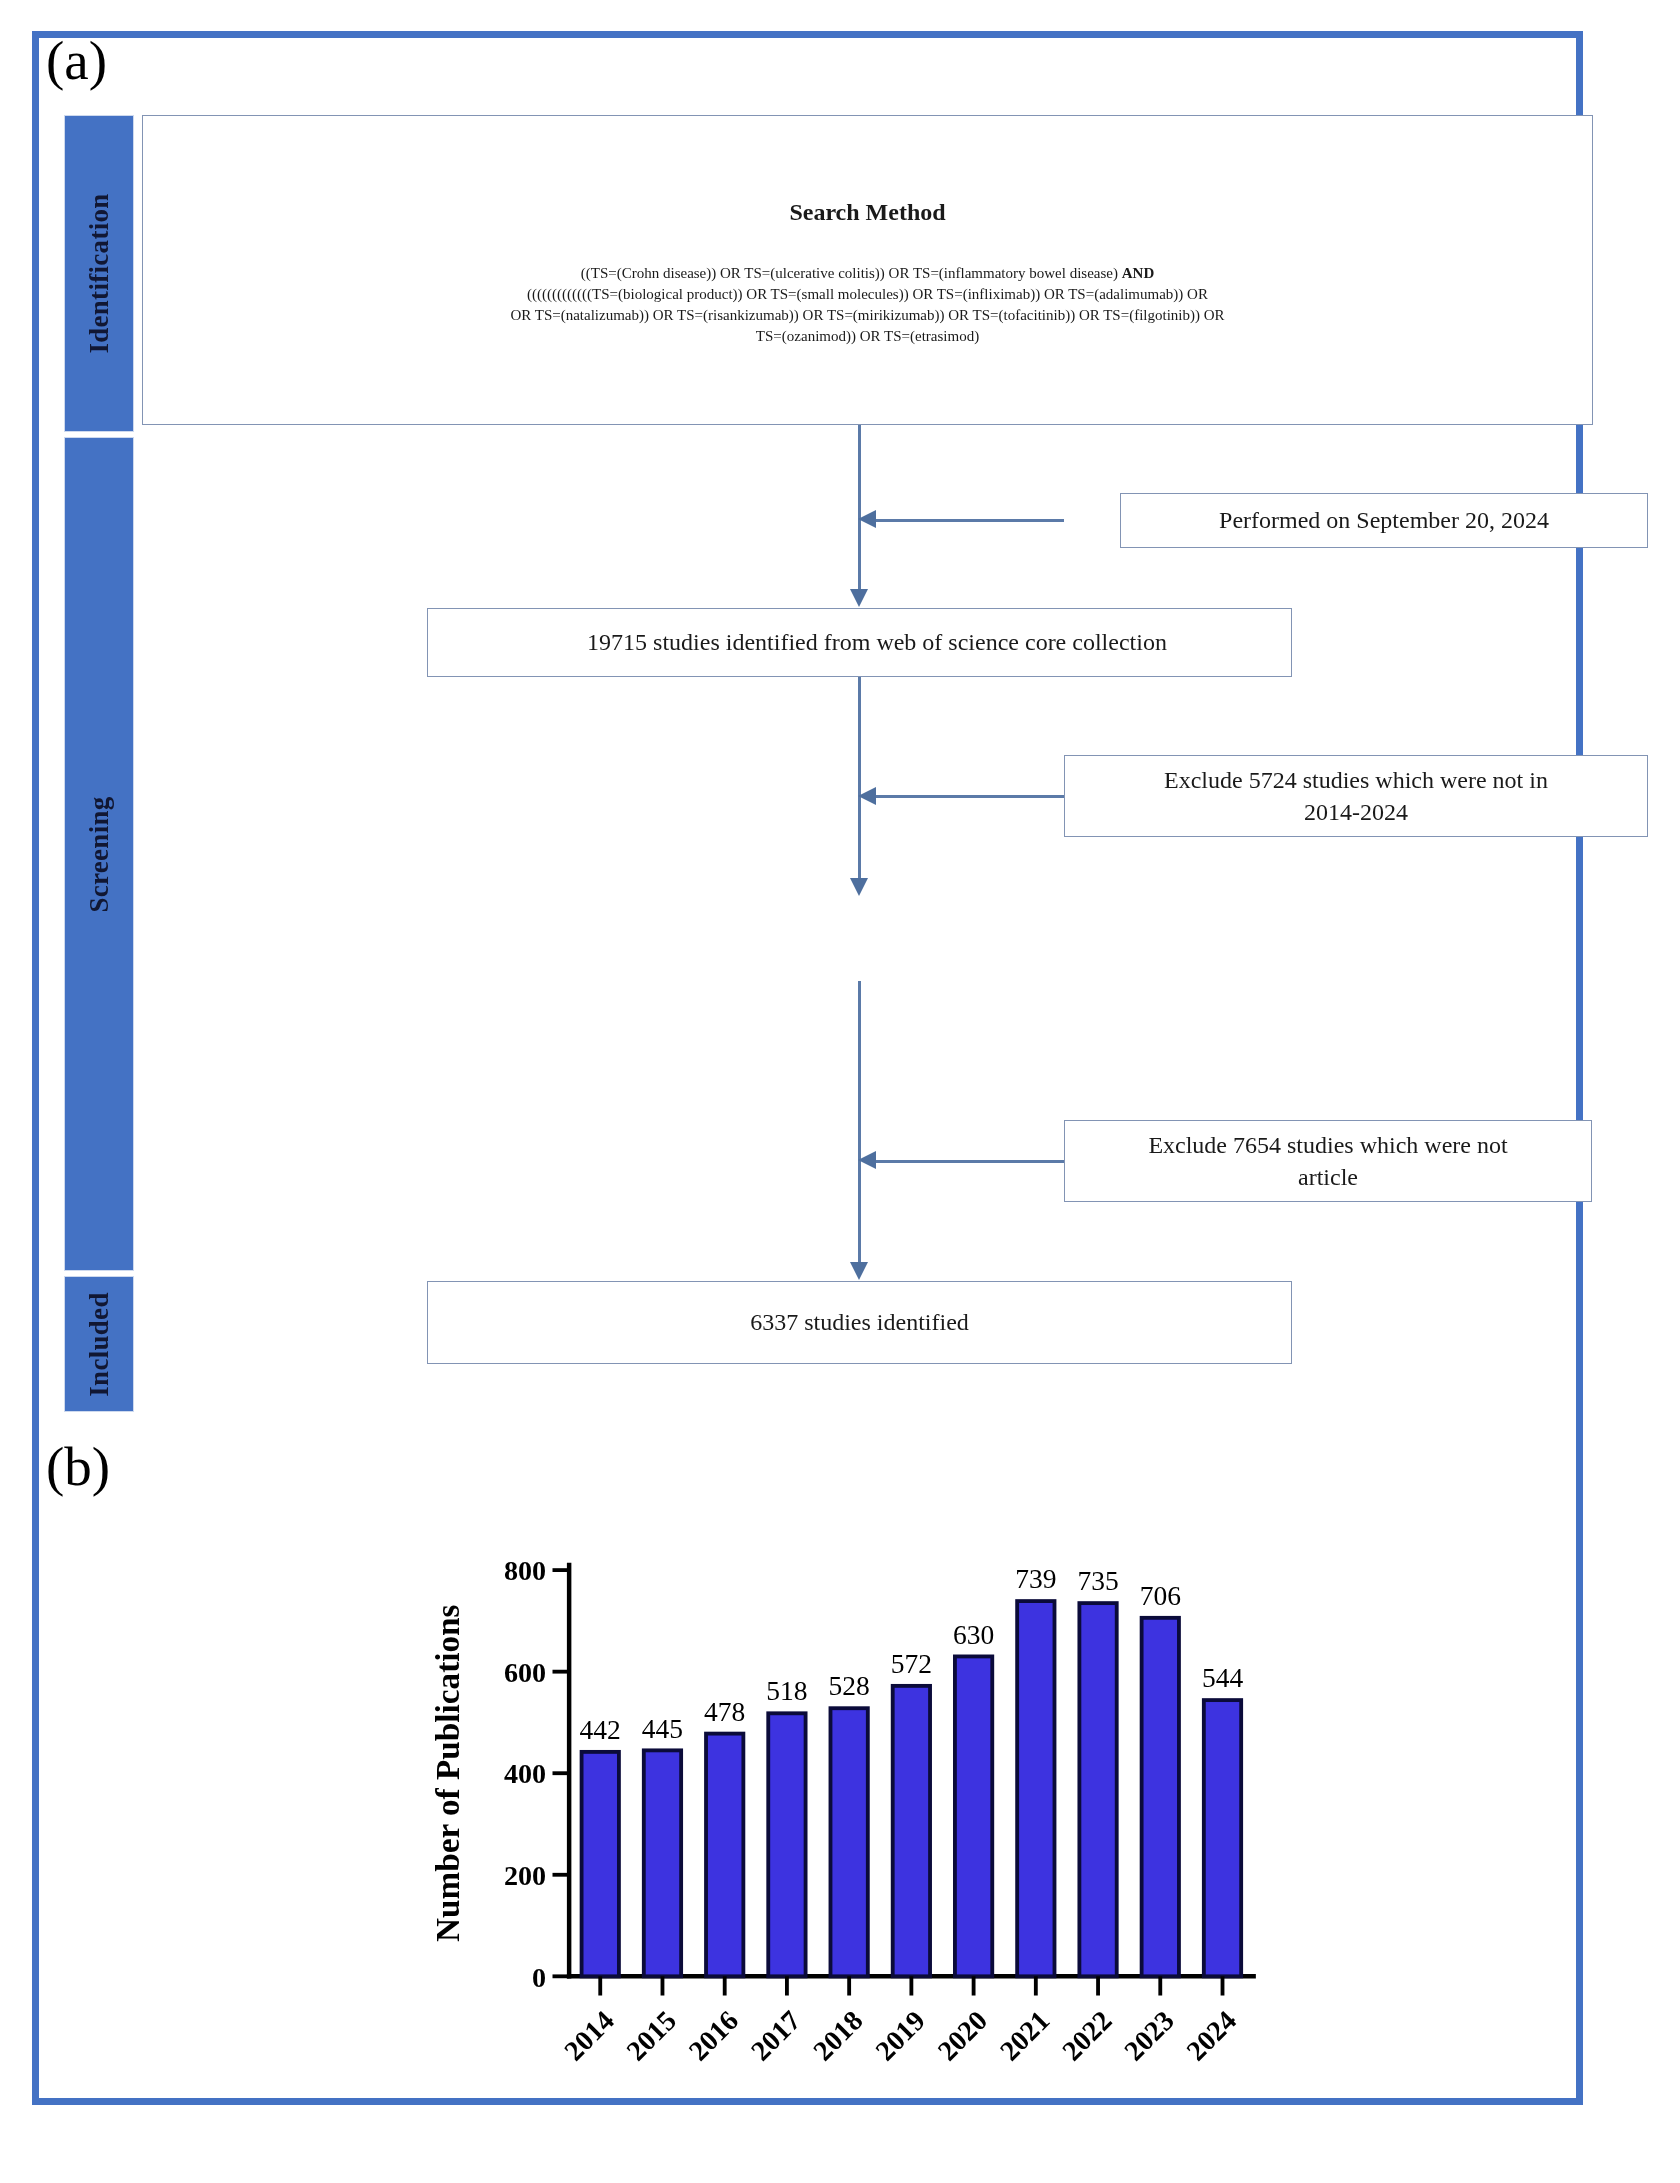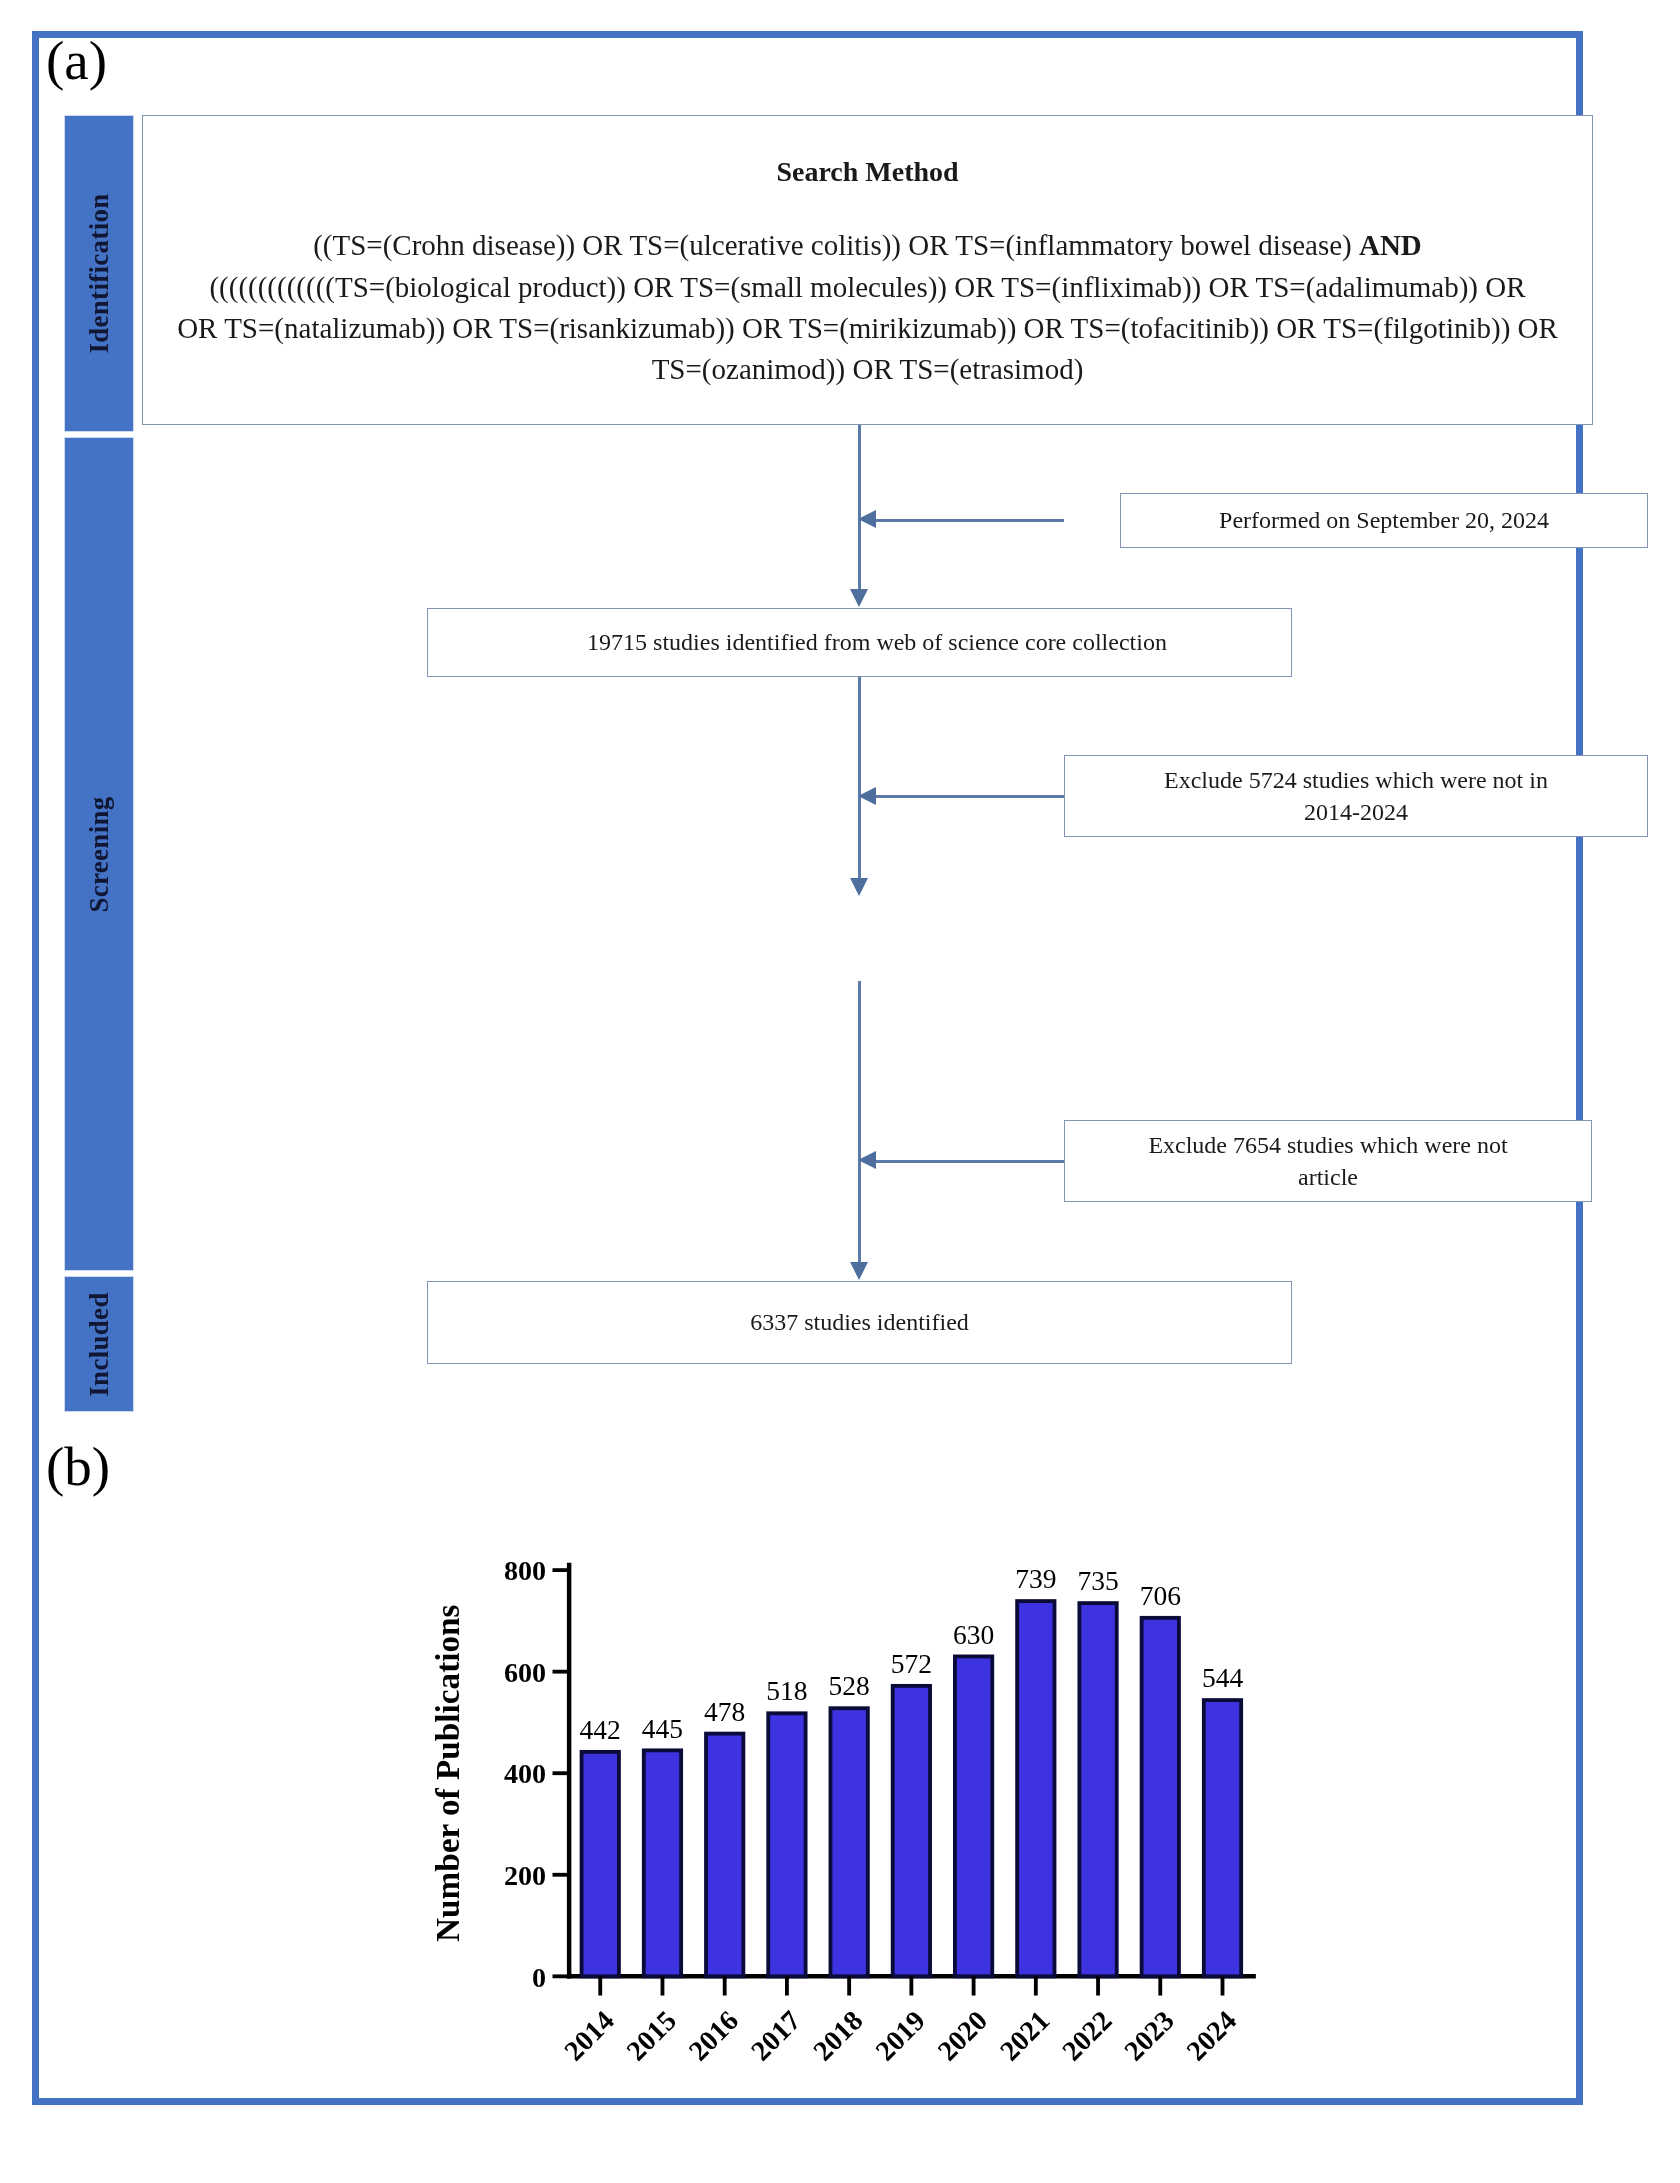--- a/index.html
+++ b/index.html
@@ -69,26 +69,26 @@
     color: #1a1a1a;
   }
 
   #box-search {
     left: 142px; top: 115px; width: 1451px; height: 310px;
     flex-direction: column;
     padding: 18px 23px;
   }
   #box-search .search-title {
     font-weight: bold;
-    font-size: 28px;
+    font-size: 24px;
     margin-top: 6.4px;
   }
   #box-search .search-query {
     margin-top: 37px;
-    font-size: 29px;
+    font-size: 15px;
     line-height: 1.42;
   }
   #box-search .search-query b { font-weight: bold; }
 
   .main-box {
     font-size: 24px;
     line-height: 1.35;
   }
   #box-identified-19715 { left: 427px; top: 608px;  width: 865px; height: 69px; padding-left: 35px; }
   #box-identified-13991 { left: 427px; top: 897px; width: 865px; height: 83px; }

